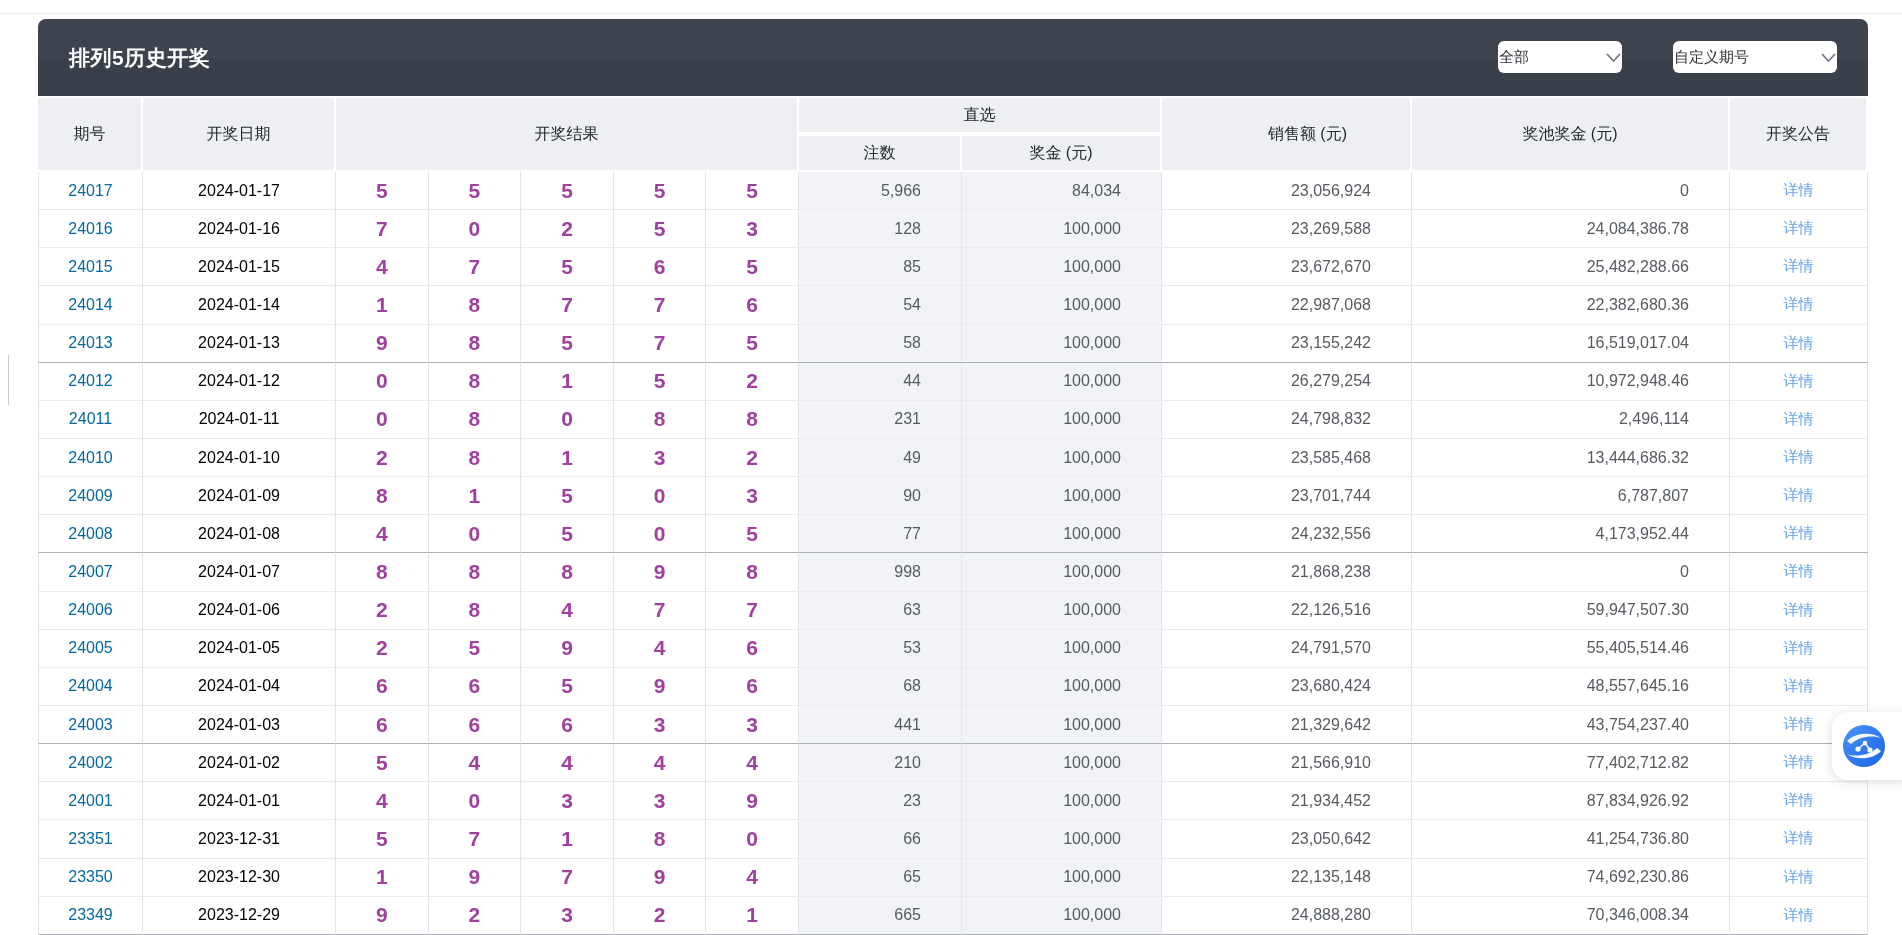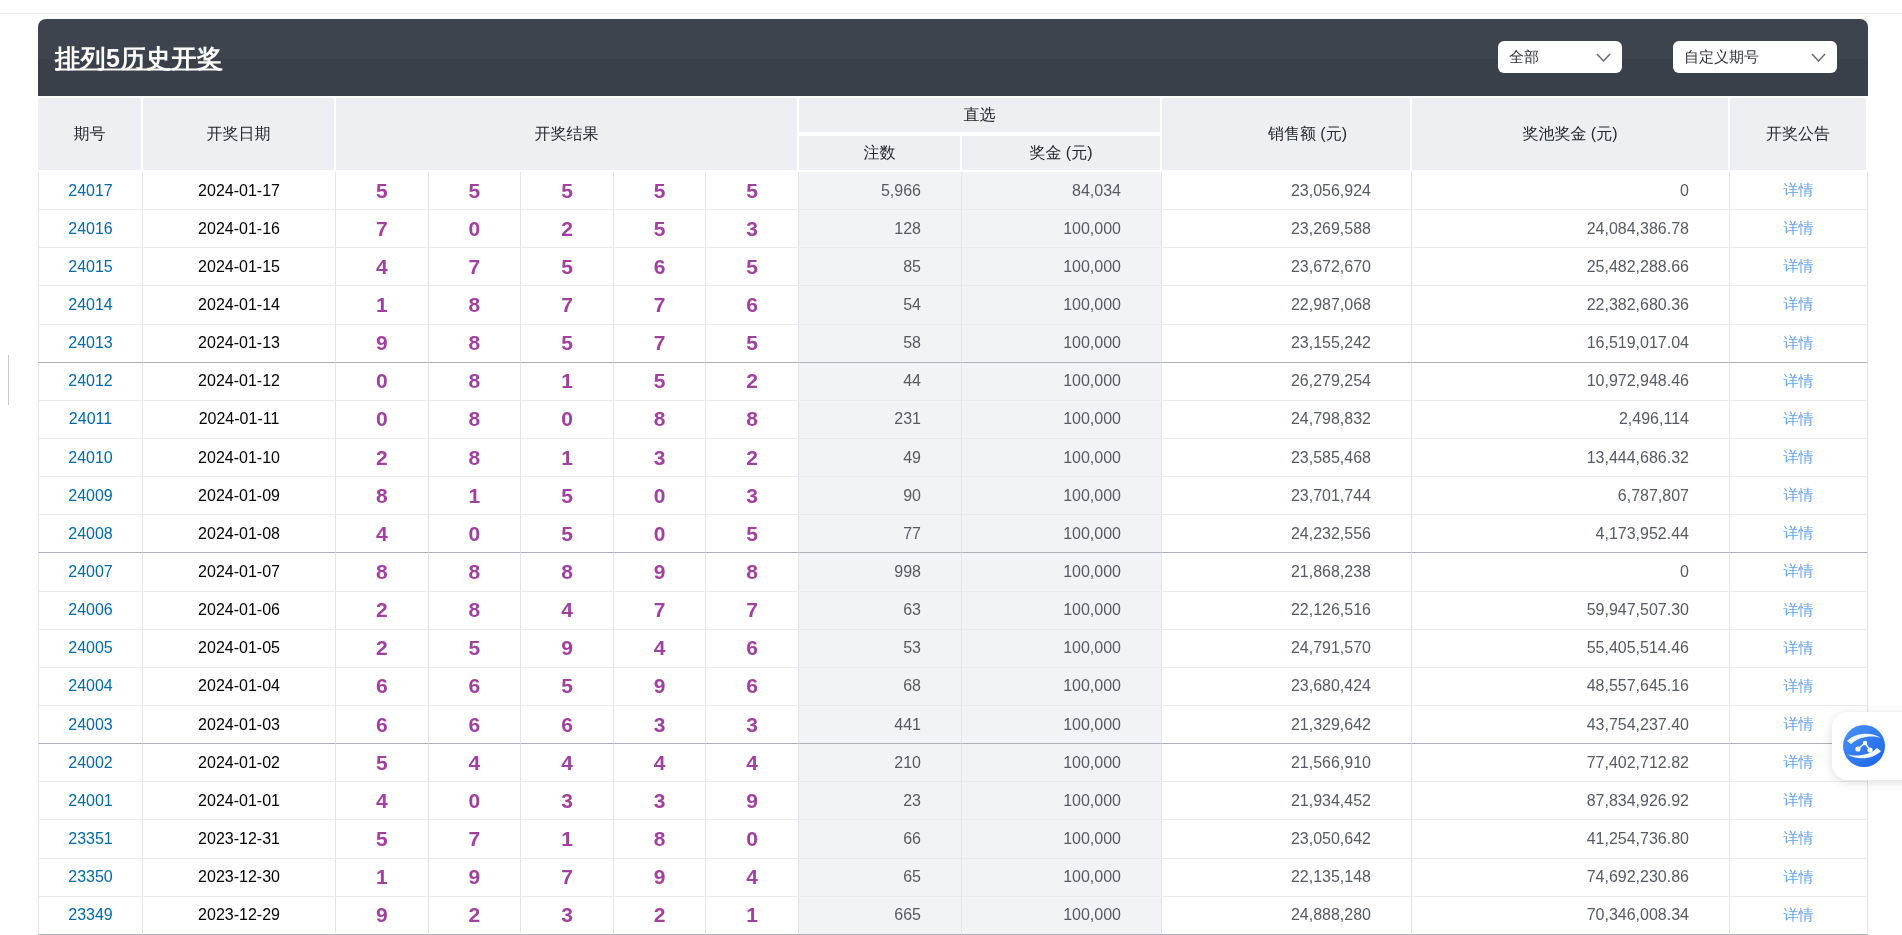--- a/index.html
+++ b/index.html
@@ -7,25 +7,25 @@
               font-family:"Liberation Sans","DejaVu Sans",sans-serif; position:relative; }
 
   .top-hairline { position:absolute; left:0; top:13px; width:1902px; height:1px; background:#ededed; }
   .edge-tick { position:absolute; left:8px; top:355px; width:1px; height:50px; background:#c9c9c9; }
 
   .panel { position:absolute; left:38px; top:19px; width:1830px; height:916px; }
 
   
   .panel-header { position:relative; height:77px; background:linear-gradient(#3d444e 0 52%, #394049 52% 100%);
                   border-radius:8px 8px 0 0; }
-  .panel-title { position:absolute; left:17px; top:50%; transform:translateY(-50%);
-                 color:#ffffff; font-size:25px; font-weight:600; letter-spacing:.5px;text-decoration:underline; }
+  .panel-title { position:absolute; left:31px; top:50%; transform:translateY(-50%);
+                 color:#ffffff; font-size:21px; font-weight:600; letter-spacing:.5px; }
   .dropdown { position:absolute; top:22px; height:32px; background:#ffffff; border-radius:6px;
               display:flex; align-items:center; justify-content:space-between;
-              padding:0 11px; font-size:15px; color:#2f3338; cursor:pointer; }
+              padding:0 1px; font-size:15px; color:#2f3338; cursor:pointer; }
   .dropdown.d1 { right:246px; width:124px; }
   .dropdown.d2 { right:31px;  width:164px; }
   .chev { width:15px; height:9px; flex:0 0 auto; margin-left:8px; }
 
   
   .grid-table { display:grid;
     grid-template-columns:105px 193px repeat(5,92.6px) 163px 200px 250px 318px 138px;
     grid-template-rows:38px 38px; grid-auto-rows:38.15px; }
 
   .hcell { background:#edeff2; color:#24292e; font-size:16px;

